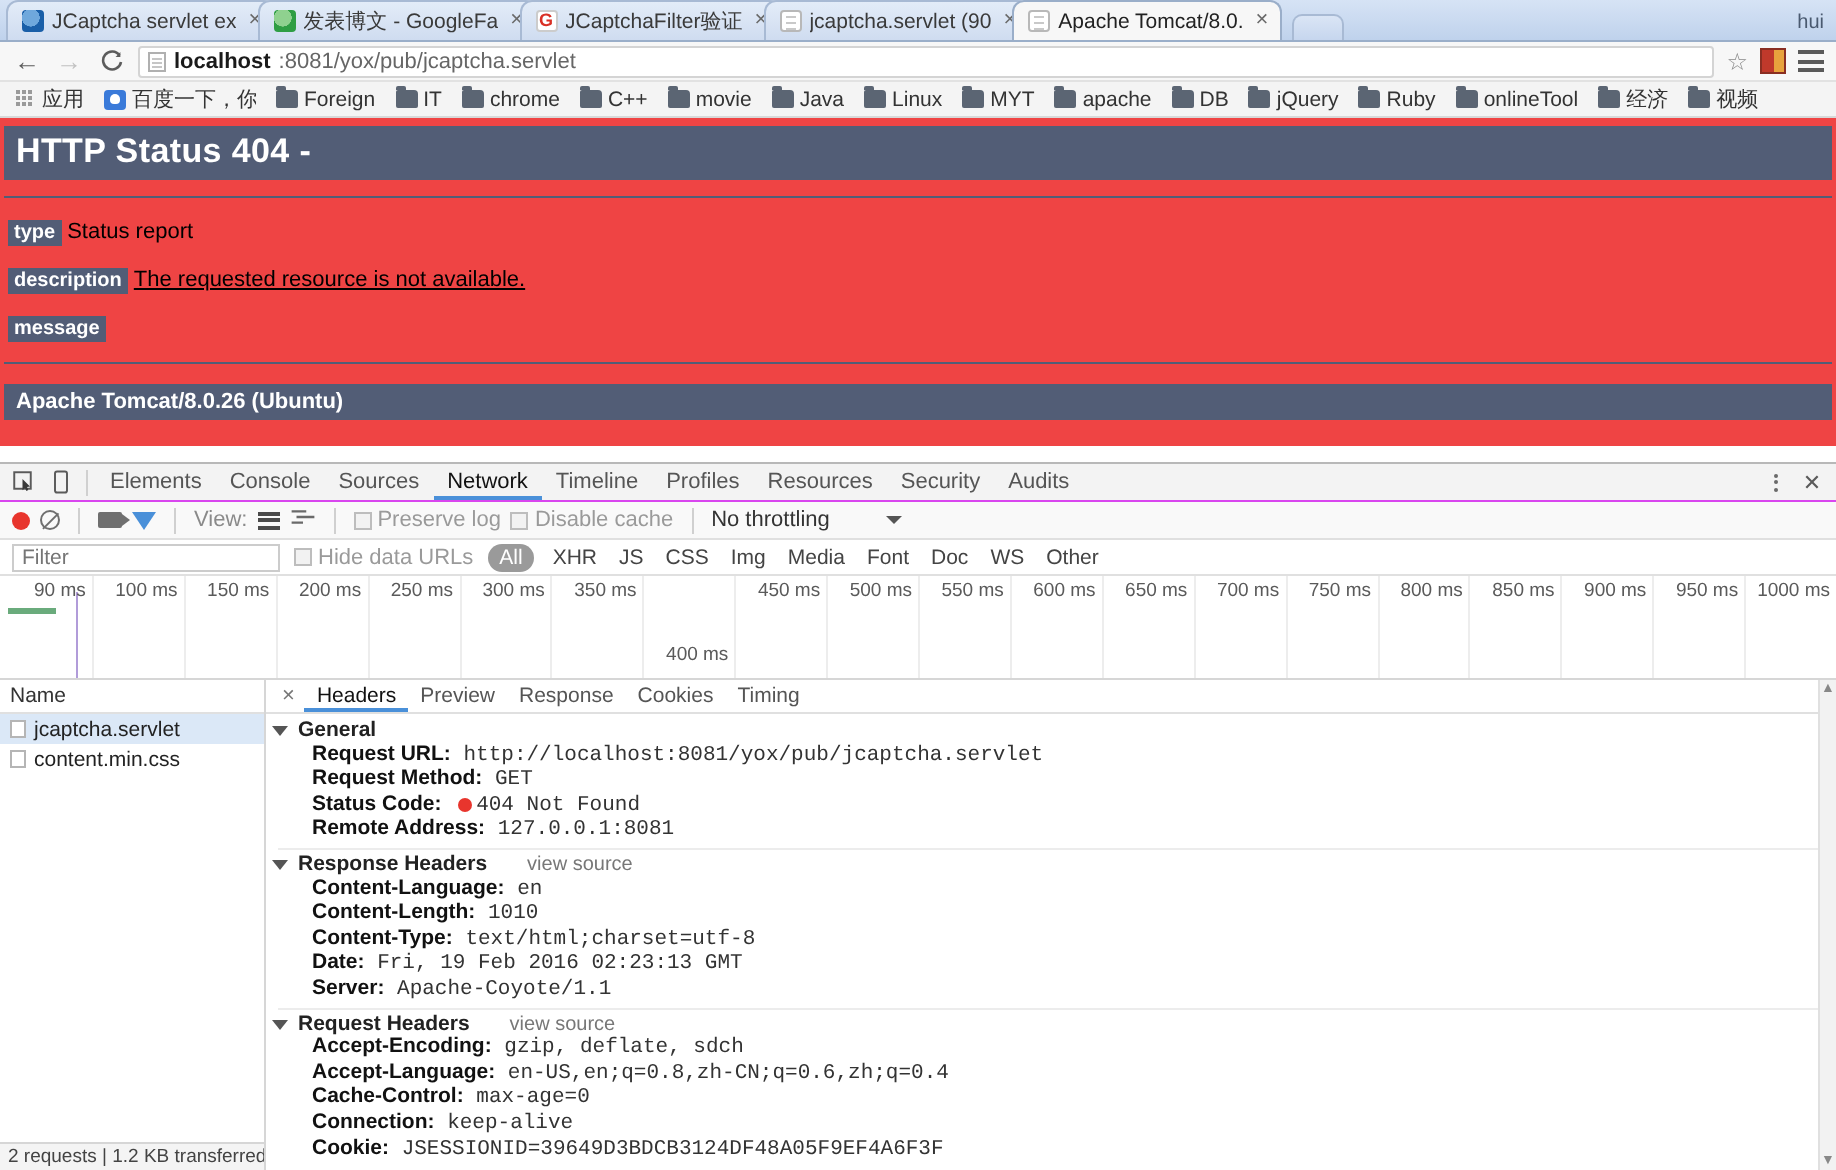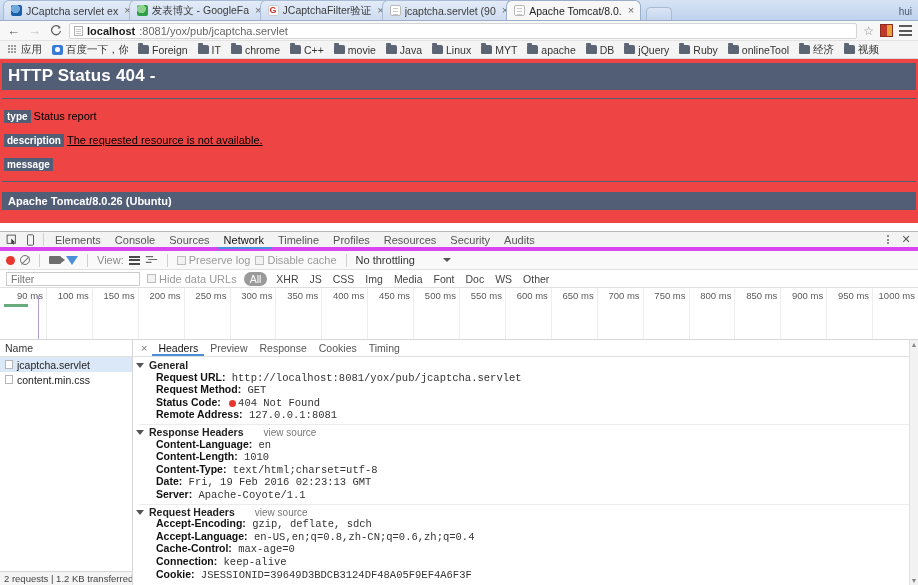--- a/index.html
+++ b/index.html
@@ -254,21 +254,21 @@
     font-family: "Liberation Sans", sans-serif;
     font-size: 11px;
     color: #303030;
     display: flex;
     flex-direction: column;
   }
   .dt-tabbar {
     height: 19px;
     display: flex;
     align-items: center;
-    border-bottom: 4px solid #d946ef;
+    border-bottom: 1px solid #d946ef;
     background: #f3f3f3;
     padding-left: 3px;
   }
   .dt-iconbtn {
     width: 18px; height: 17px;
     display: flex; align-items: center; justify-content: center;
     cursor: pointer;
     color: #5a5a5a;
   }
   .dt-sep { width: 1px; height: 13px; background: #d0d0d0; margin: 0 4px; }
@@ -735,21 +735,21 @@
         <div class="ruler-label" style="left: 137.7px;">150 ms</div>
         <div class="ruler-divider" style="left: 183.6px;"></div>
         <div class="ruler-label" style="left: 183.6px;">200 ms</div>
         <div class="ruler-divider" style="left: 229.5px;"></div>
         <div class="ruler-label" style="left: 229.5px;">250 ms</div>
         <div class="ruler-divider" style="left: 275.4px;"></div>
         <div class="ruler-label" style="left: 275.4px;">300 ms</div>
         <div class="ruler-divider" style="left: 321.3px;"></div>
         <div class="ruler-label" style="left: 321.3px;">350 ms</div>
         <div class="ruler-divider" style="left: 367.2px;"></div>
-        <div class="ruler-label" style="left: 367.2px;">400 ms</div>
+        <div class="ruler-label" style="left: 367.2px; margin-top: 32px;">400 ms</div>
         <div class="ruler-divider" style="left: 413.1px;"></div>
         <div class="ruler-label" style="left: 413.1px;">450 ms</div>
         <div class="ruler-divider" style="left: 459px;"></div>
         <div class="ruler-label" style="left: 459px;">500 ms</div>
         <div class="ruler-divider" style="left: 504.9px;"></div>
         <div class="ruler-label" style="left: 504.9px;">550 ms</div>
         <div class="ruler-divider" style="left: 550.8px;"></div>
         <div class="ruler-label" style="left: 550.8px;">600 ms</div>
         <div class="ruler-divider" style="left: 596.7px;"></div>
         <div class="ruler-label" style="left: 596.7px;">650 ms</div>

